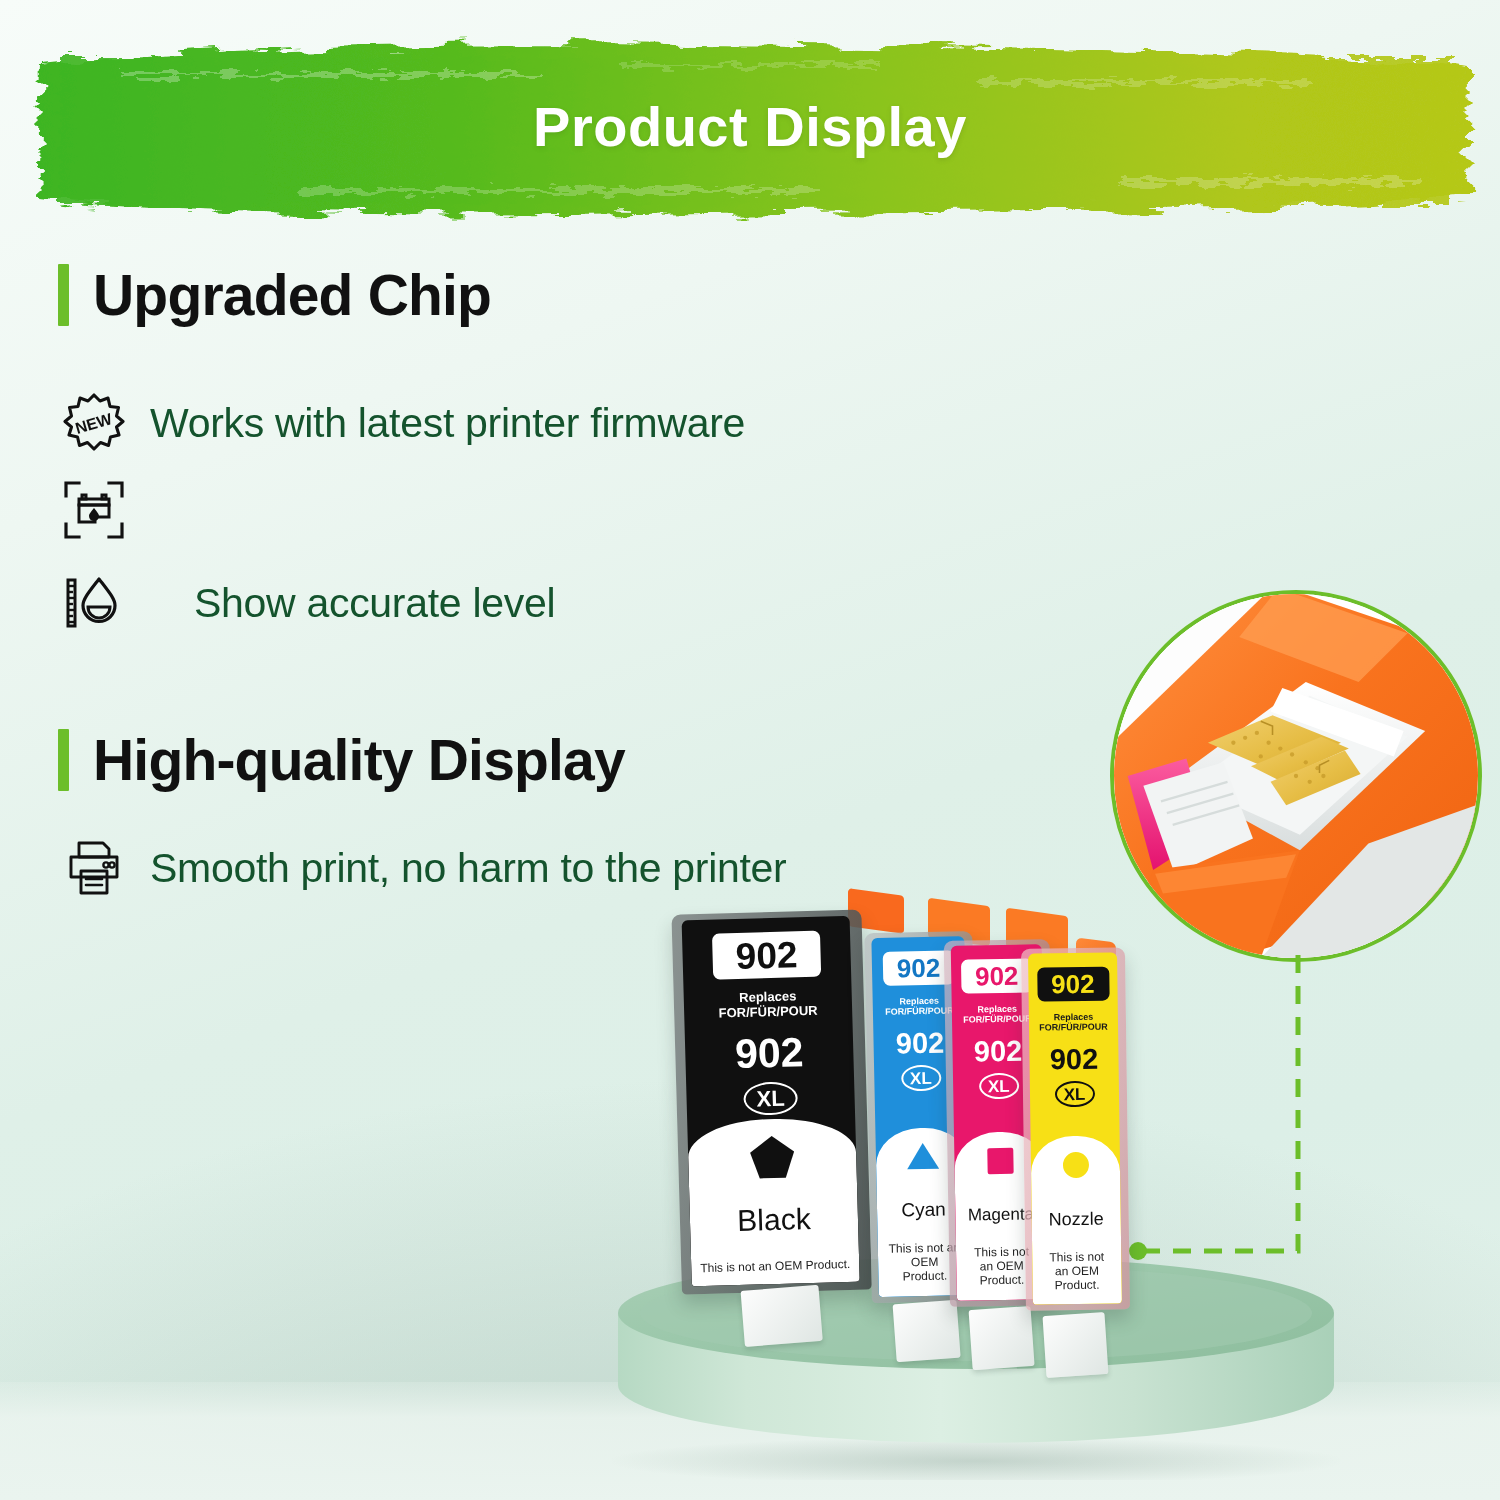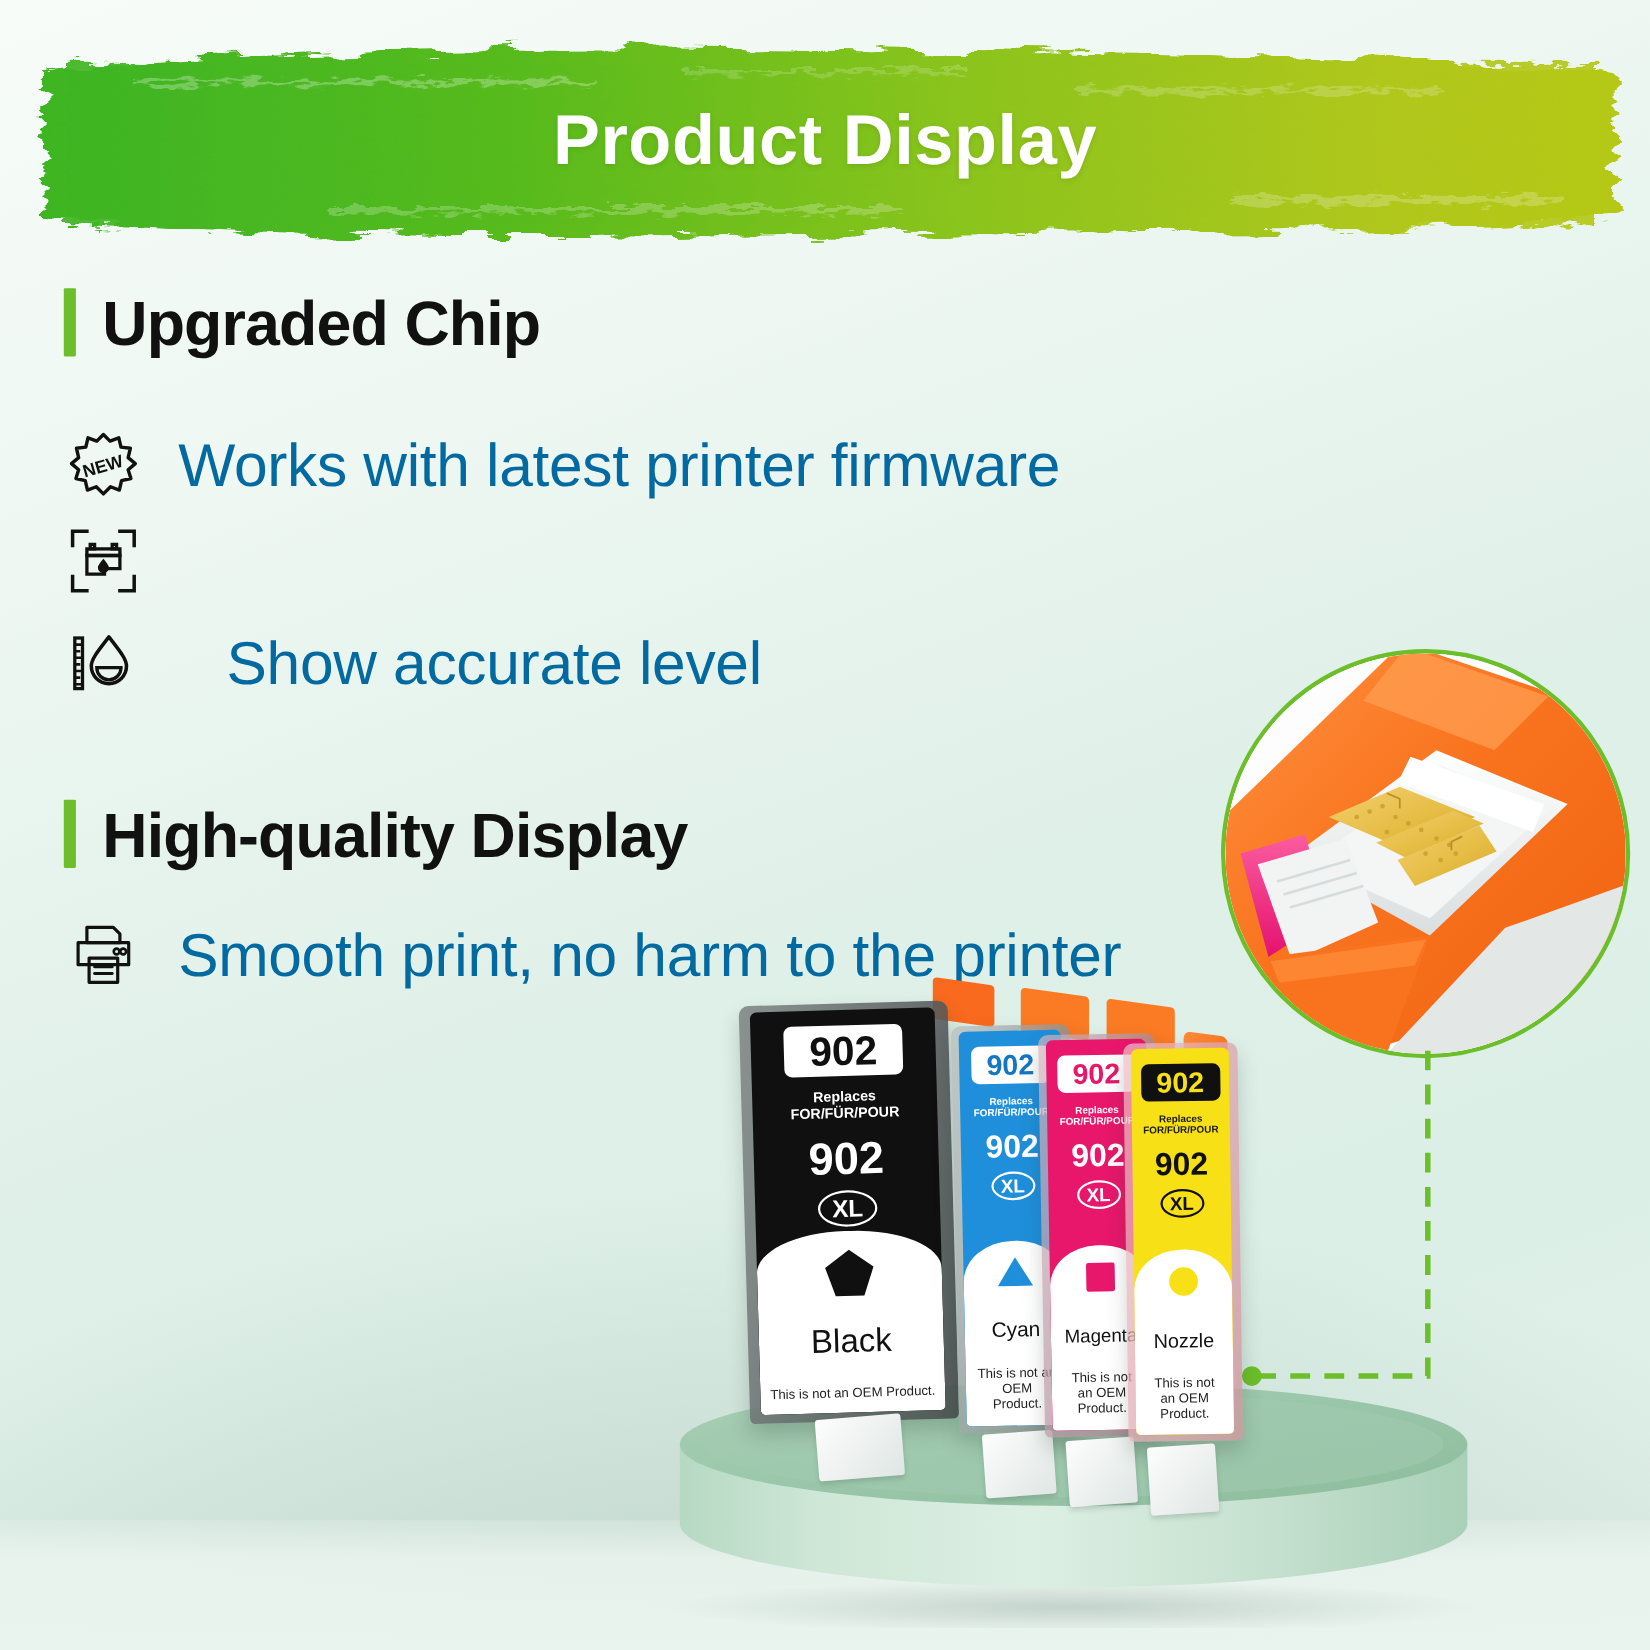--- a/index.html
+++ b/index.html
@@ -18,38 +18,38 @@
     position:absolute; left:0; right:0; bottom:0; height:118px;
     background:linear-gradient(180deg, rgba(233,244,238,.25) 0%, rgba(236,245,240,.85) 30%, #eaf4ef 100%);
   }
 
   
   .banner { position:absolute; left:0; top:28px; width:1500px; height:205px; }
   .banner svg { display:block; width:100%; height:100%; }
   .banner-title {
     position:absolute; left:0; top:0; width:1500px; height:205px;
     display:flex; align-items:center; justify-content:center;
-    color:#ffffff; font-size:64px; font-weight:bold;
+    color:#ffffff; font-size:56px; font-weight:bold;
     letter-spacing:.5px; line-height:1;
     text-shadow:0 2px 5px rgba(60,90,30,.18);
     padding-bottom:8px;
   }
 
   
-  .section-head { position:absolute; display:flex; }
+  .section-head { position:absolute; display:flex; align-items:center; }
   .head-bar { width:11px; height:62px; background:#6cbe2a; border-radius:1px; margin-right:24px; }
   .head-text { font-size:57px; font-weight:bold; color:#111; letter-spacing:-.8px; }
   #head-chip   { left:58px; top:262px; }
   #head-nozzle { left:58px; top:727px; }
 
   
   .feature { position:absolute; display:flex; align-items:center; }
   .feature .ico { width:72px; height:72px; flex:none; display:flex; align-items:center; justify-content:center; }
   .feature .ico svg { display:block; }
-  .feature .txt { font-size:55px; color:#0369a1; margin-left:32px; letter-spacing:-.3px; white-space:nowrap; }
+  .feature .txt { font-size:41px; color:#14532d; margin-left:20px; letter-spacing:-.3px; white-space:nowrap; }
   #feat-0 { left:58px; top:387px; }
   #feat-1 { left:58px; top:474px; }
   #feat-2 { left:58px; top:567px;gap:44px; }
   #feat-3 { left:58px; top:832px;justify-content:space-between; }
 
   
   .chip-circle {
     position:absolute; left:1110px; top:590px; width:372px; height:372px;
     border-radius:50%; border:4px solid #6cbe2a; overflow:hidden;
     background:#fff;

